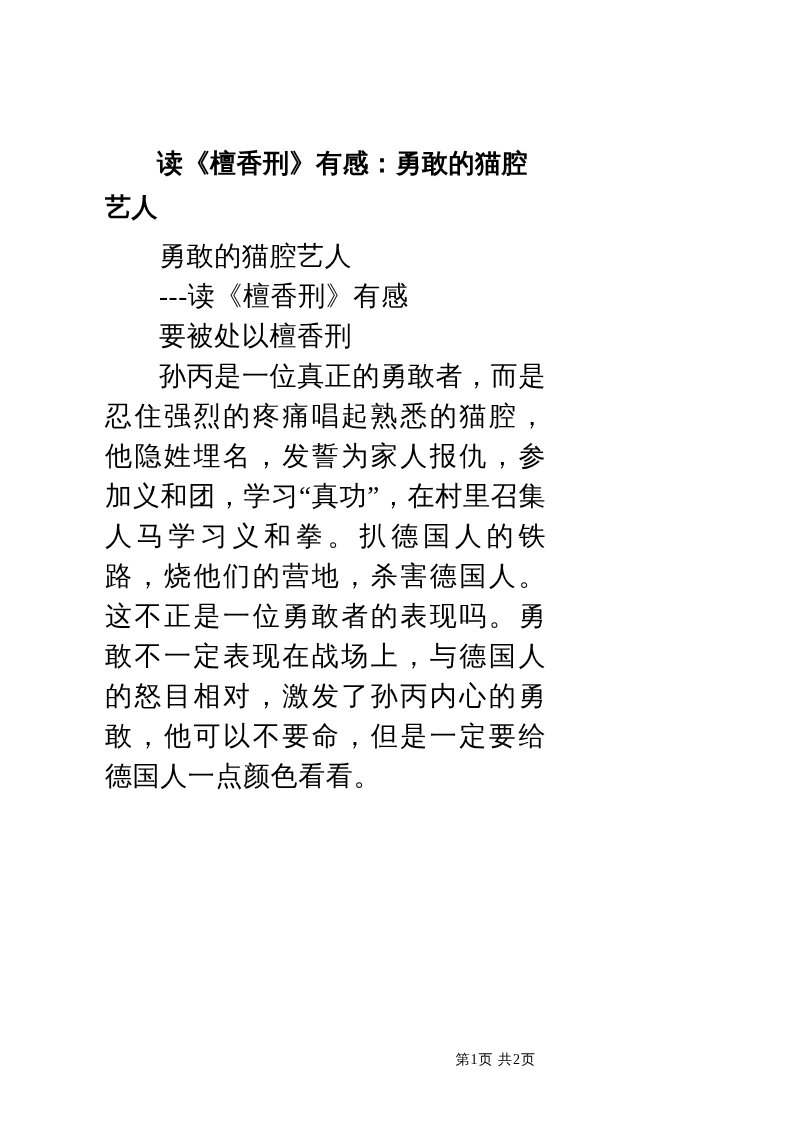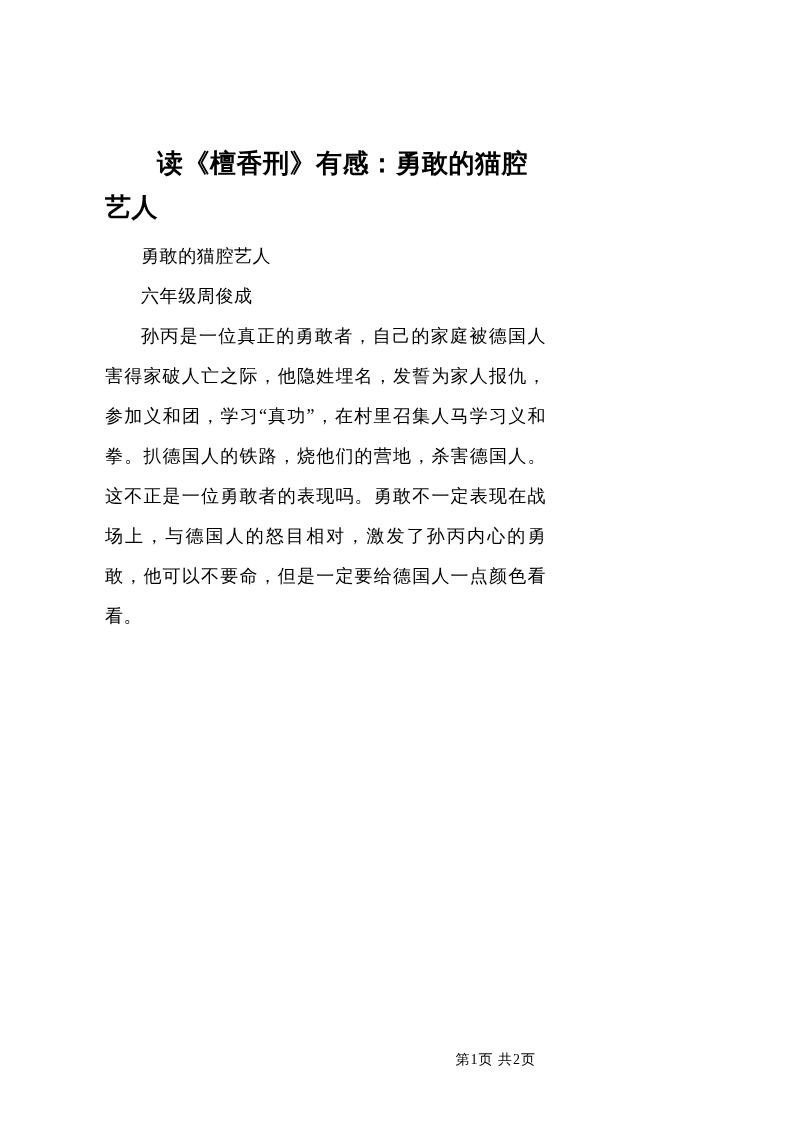--- a/index.html
+++ b/index.html
@@ -21,21 +21,21 @@
   }
   .doc-title {
     font-size: 26px;
     font-weight: bold;
     line-height: 44px;
     text-indent: 2em;
     letter-spacing: 0.5px;
     margin-bottom: 6px;
   }
   .para {
-    font-size: 18px;
+    font-size: 27px;
     line-height: 40px;
     letter-spacing: 0.6px;
     text-align: justify;
     text-justify: inter-ideograph;
     text-indent: 2em;
   }
   .footer {
     position: absolute;
     bottom: 62px;
     right: 100px;
@@ -47,25 +47,26 @@
 </style>
 </head>
 <body>
 
 <div class="page">
 
   <h1 class="doc-title">读《檀香刑》有感：勇敢的猫腔艺人</h1>
 
   <p class="para">勇敢的猫腔艺人</p>
 
+  <p class="para">---读《檀香刑》有感</p>
 
-  <p class="para">六年级周俊成</p>
+  <p class="para">要被处以檀香刑</p>
 
 
-  <p class="para">孙丙是一位真正的勇敢者，自己的家庭被德国人害得家破人亡之际，他隐姓埋名，发誓为家人报仇，参加义和团，学习“真功”，在村里召集人马学习义和拳。扒德国人的铁路，烧他们的营地，杀害德国人。这不正是一位勇敢者的表现吗。勇敢不一定表现在战场上，与德国人的怒目相对，激发了孙丙内心的勇敢，他可以不要命，但是一定要给德国人一点颜色看看。</p>
+  <p class="para">孙丙是一位真正的勇敢者，而是忍住强烈的疼痛唱起熟悉的猫腔，他隐姓埋名，发誓为家人报仇，参加义和团，学习“真功”，在村里召集人马学习义和拳。扒德国人的铁路，烧他们的营地，杀害德国人。这不正是一位勇敢者的表现吗。勇敢不一定表现在战场上，与德国人的怒目相对，激发了孙丙内心的勇敢，他可以不要命，但是一定要给德国人一点颜色看看。</p>
 
 
 
   <div class="footer">
     <span>第1页 共2页</span>
   </div>
 
 </div>
 
 </body></html>

